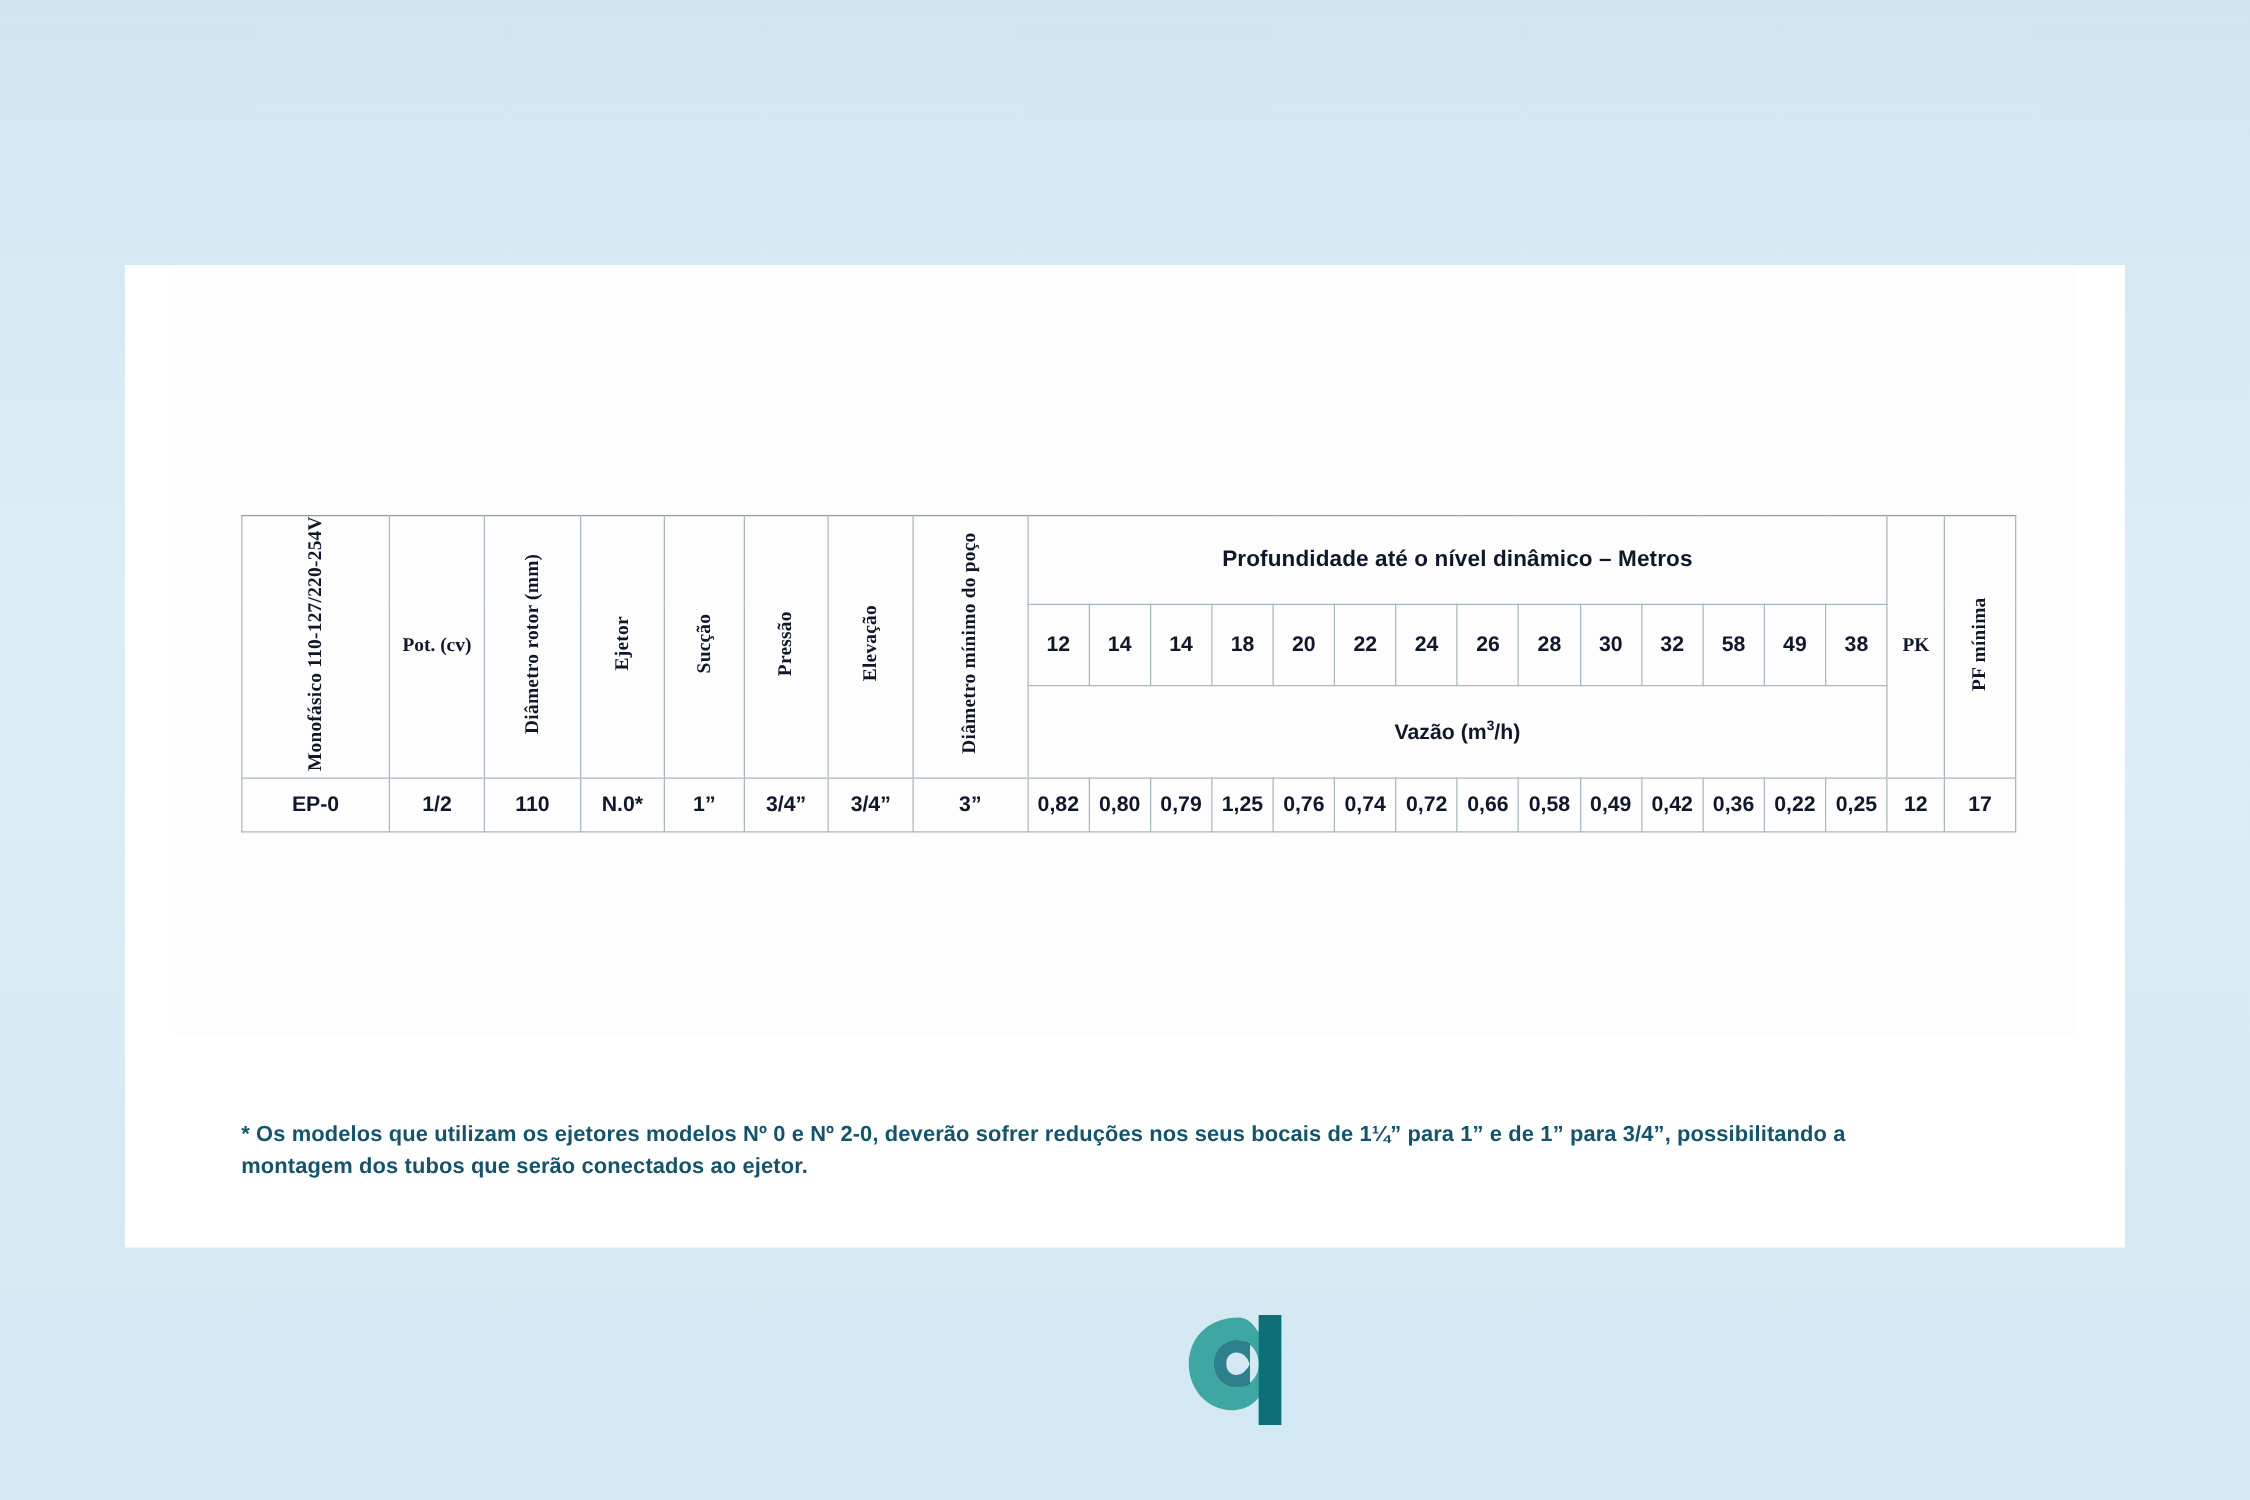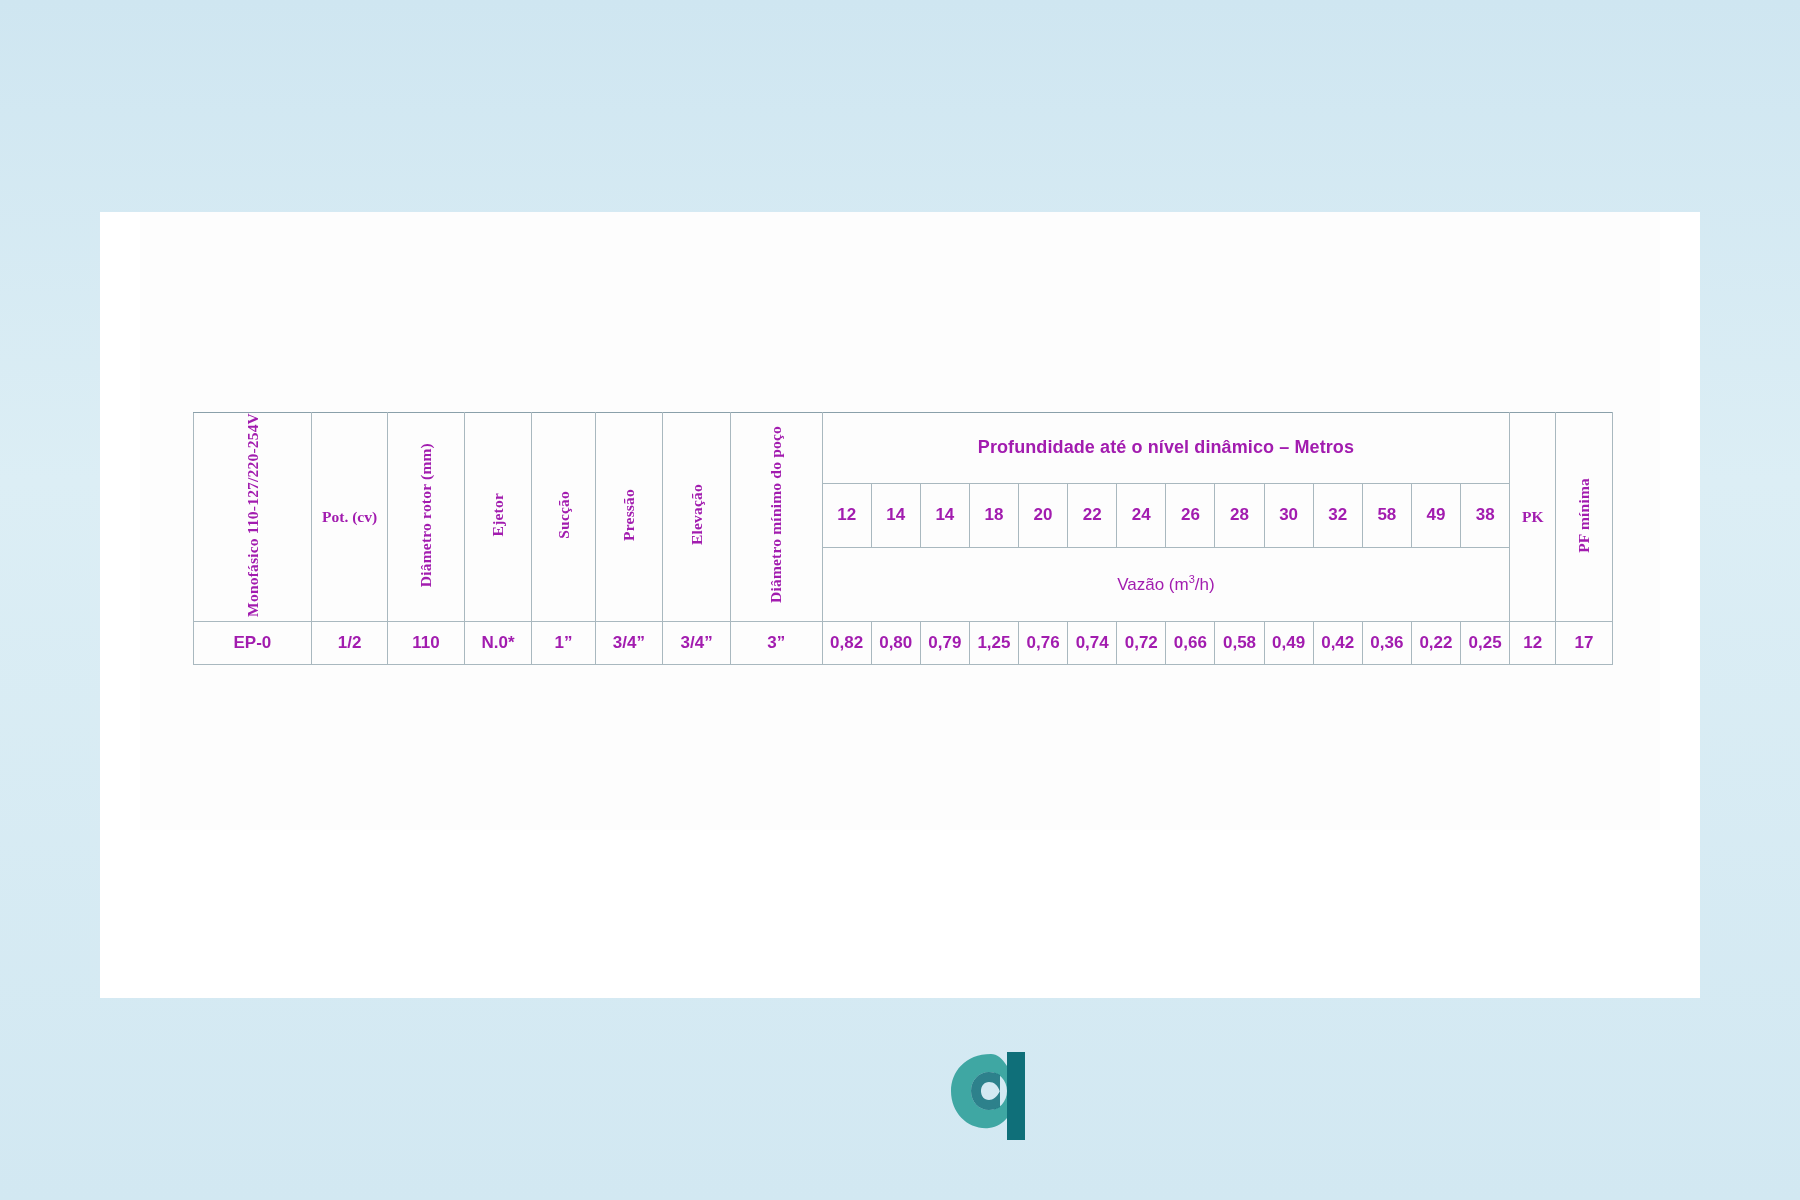--- a/index.html
+++ b/index.html
@@ -64,21 +64,21 @@
     table-layout: fixed;
     width: 1420px;
     color: #1c5f7a;
   }
 
   table.spec td, table.spec th {
     border: 1px solid #a9b8bf;
     font-weight: bold;
     text-align: center;
     vertical-align: middle;
-    color: #a21caf;
+    color: #0f172a;
     padding: 0;
   }
 
   .topline {
     border-top: 1px solid #8aa0aa !important;
   }
 
   .vert {
     writing-mode: vertical-rl;
     transform: rotate(180deg);
@@ -99,21 +99,21 @@
     font-weight: bold;
     letter-spacing: .1px;
   }
 
   .depth-num {
     font-size: 17px;
   }
 
   .vazao {
     font-size: 17px;
-    font-weight: normal;
+    font-weight: bold;
     text-align: right;
   }
 
   .vazao sup {
     font-size: 11px;
     vertical-align: super;
   }
 
   .datarow td {
     height: 42px;
@@ -253,20 +253,21 @@
         <td>0,36</td>
         <td>0,22</td>
         <td>0,25</td>
         <td>12</td>
         <td>17</td>
       </tr>
     </tbody>
       </table>
   </div>
 
+  <div class="footnote">* Os modelos que utilizam os ejetores modelos Nº 0 e Nº 2-0, deverão sofrer reduções  nos seus bocais de 1¼” para 1” e de 1” para 3/4”, possibilitando a montagem dos tubos que serão conectados ao ejetor.</div>
 
   <div class="logo">
     <svg viewBox="0 0 110 105" width="110" height="105" aria-hidden="true">
       <path d="M8 38 C8 14, 34 4, 52 12 L52 30 C40 24, 26 28, 26 44 C26 60, 40 66, 52 60 L52 96 L70 96 L70 8 L52 8 L52 12" fill="none"></path>
       <path d="M46 10 C20 10, 6 28, 6 47 C6 70, 24 86, 44 84 C52 83, 58 79, 62 74 L62 96 L80 96 L80 8 L62 8 L62 22 C57 14, 52 10, 46 10 Z M44 28 C54 28, 62 36, 62 47 C62 58, 54 66, 44 66 C34 66, 26 58, 26 47 C26 36, 34 28, 44 28 Z" fill="#3fa7a3"></path>
       <path d="M62 8 L80 8 L80 96 L62 96 Z" fill="#0f6f79"></path>
       <path d="M44 66 C34 66, 26 58, 26 47 C26 36, 34 28, 44 28 C48 28, 52 29, 55 31 L55 48 C53 41, 49 38, 44 38 C39 38, 36 42, 36 47 C36 52, 39 56, 44 56 C48 56, 52 53, 55 47 L55 63 C52 65, 48 66, 44 66 Z" fill="#0f6f79" opacity="0.85"></path>
     </svg>
   </div>
 </div>

